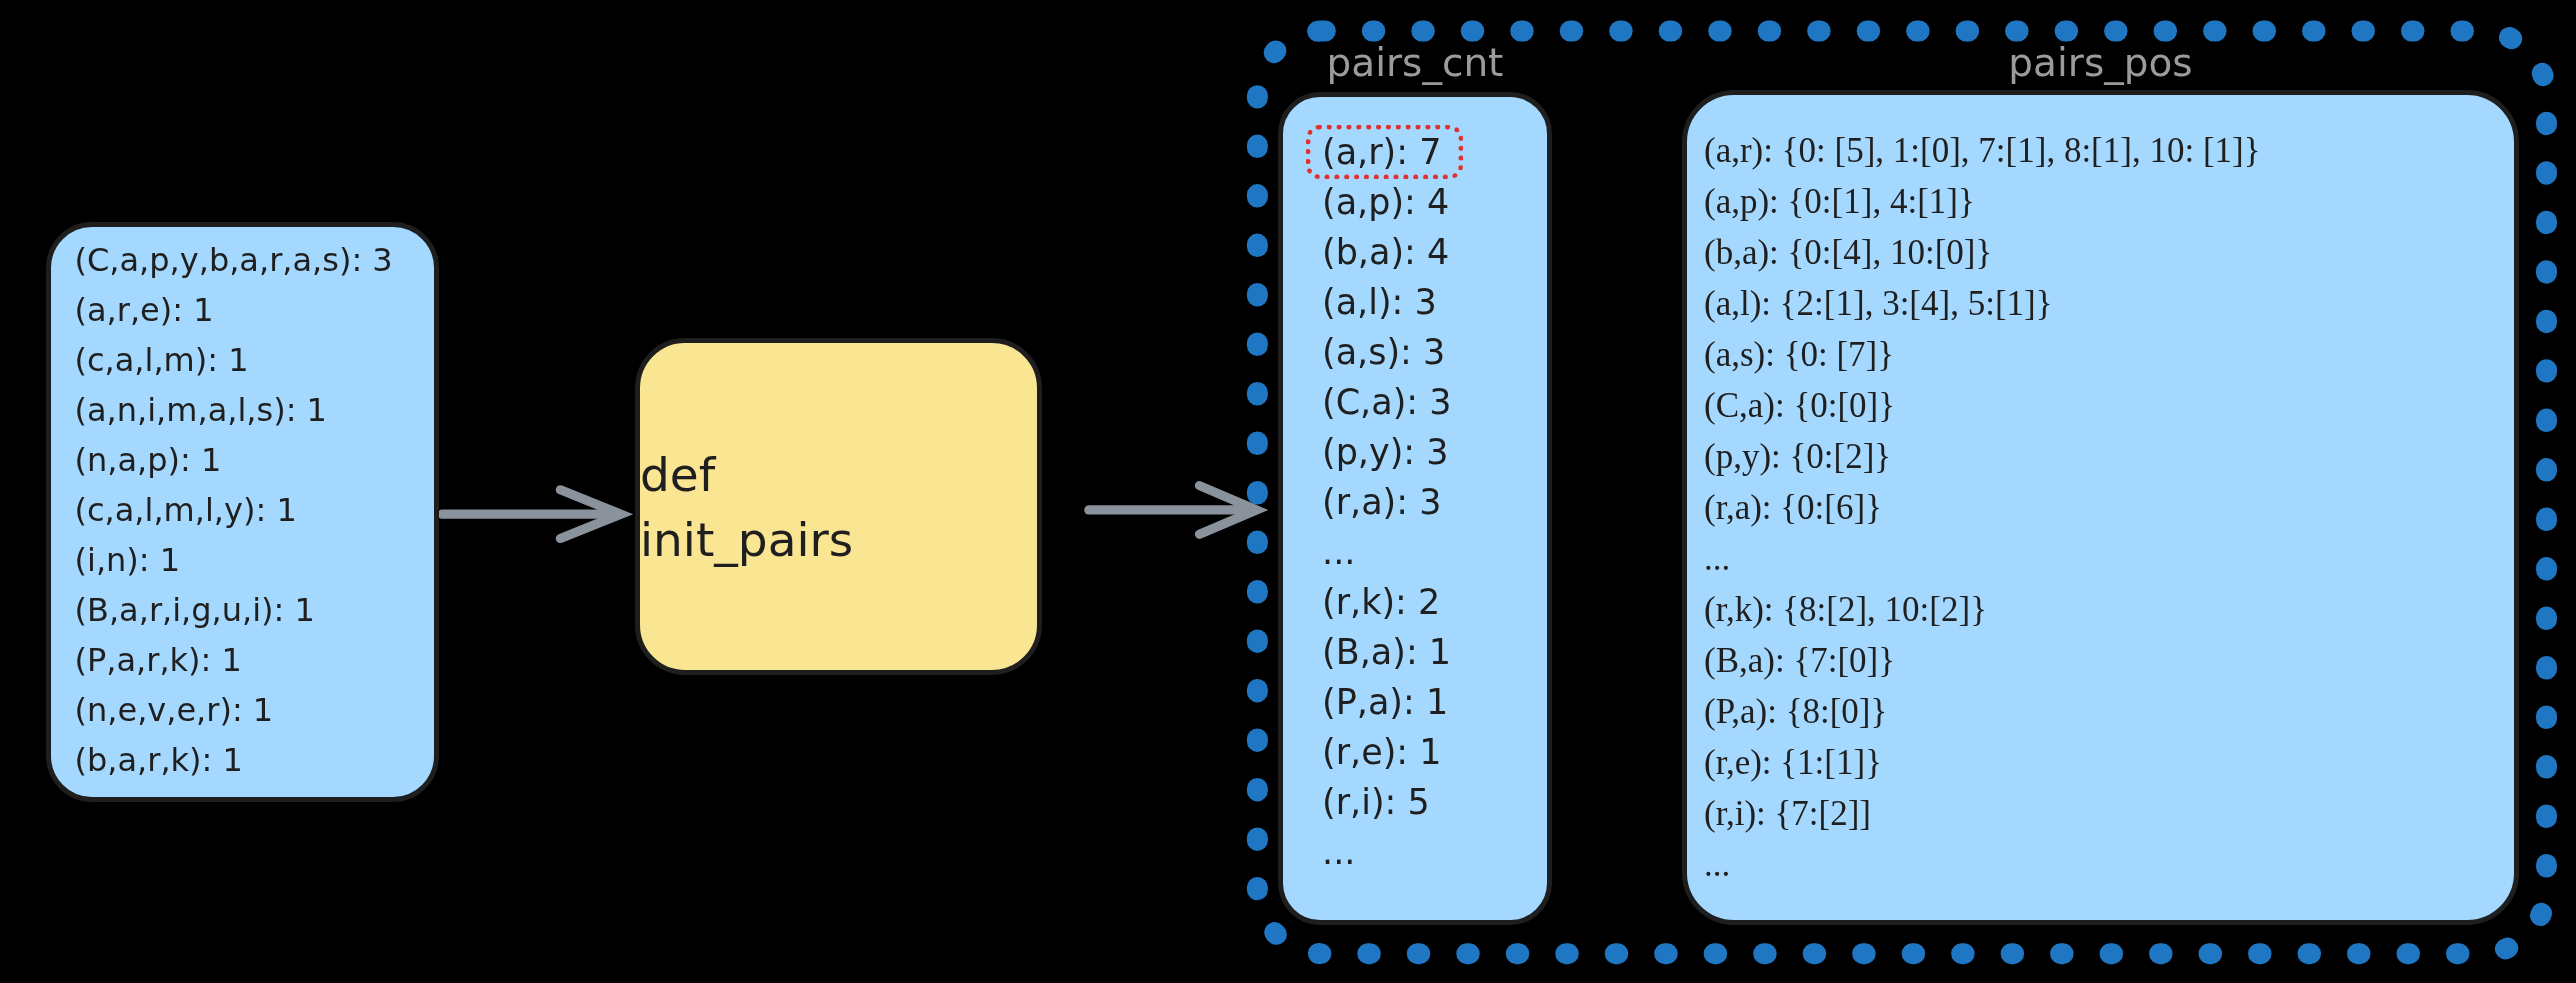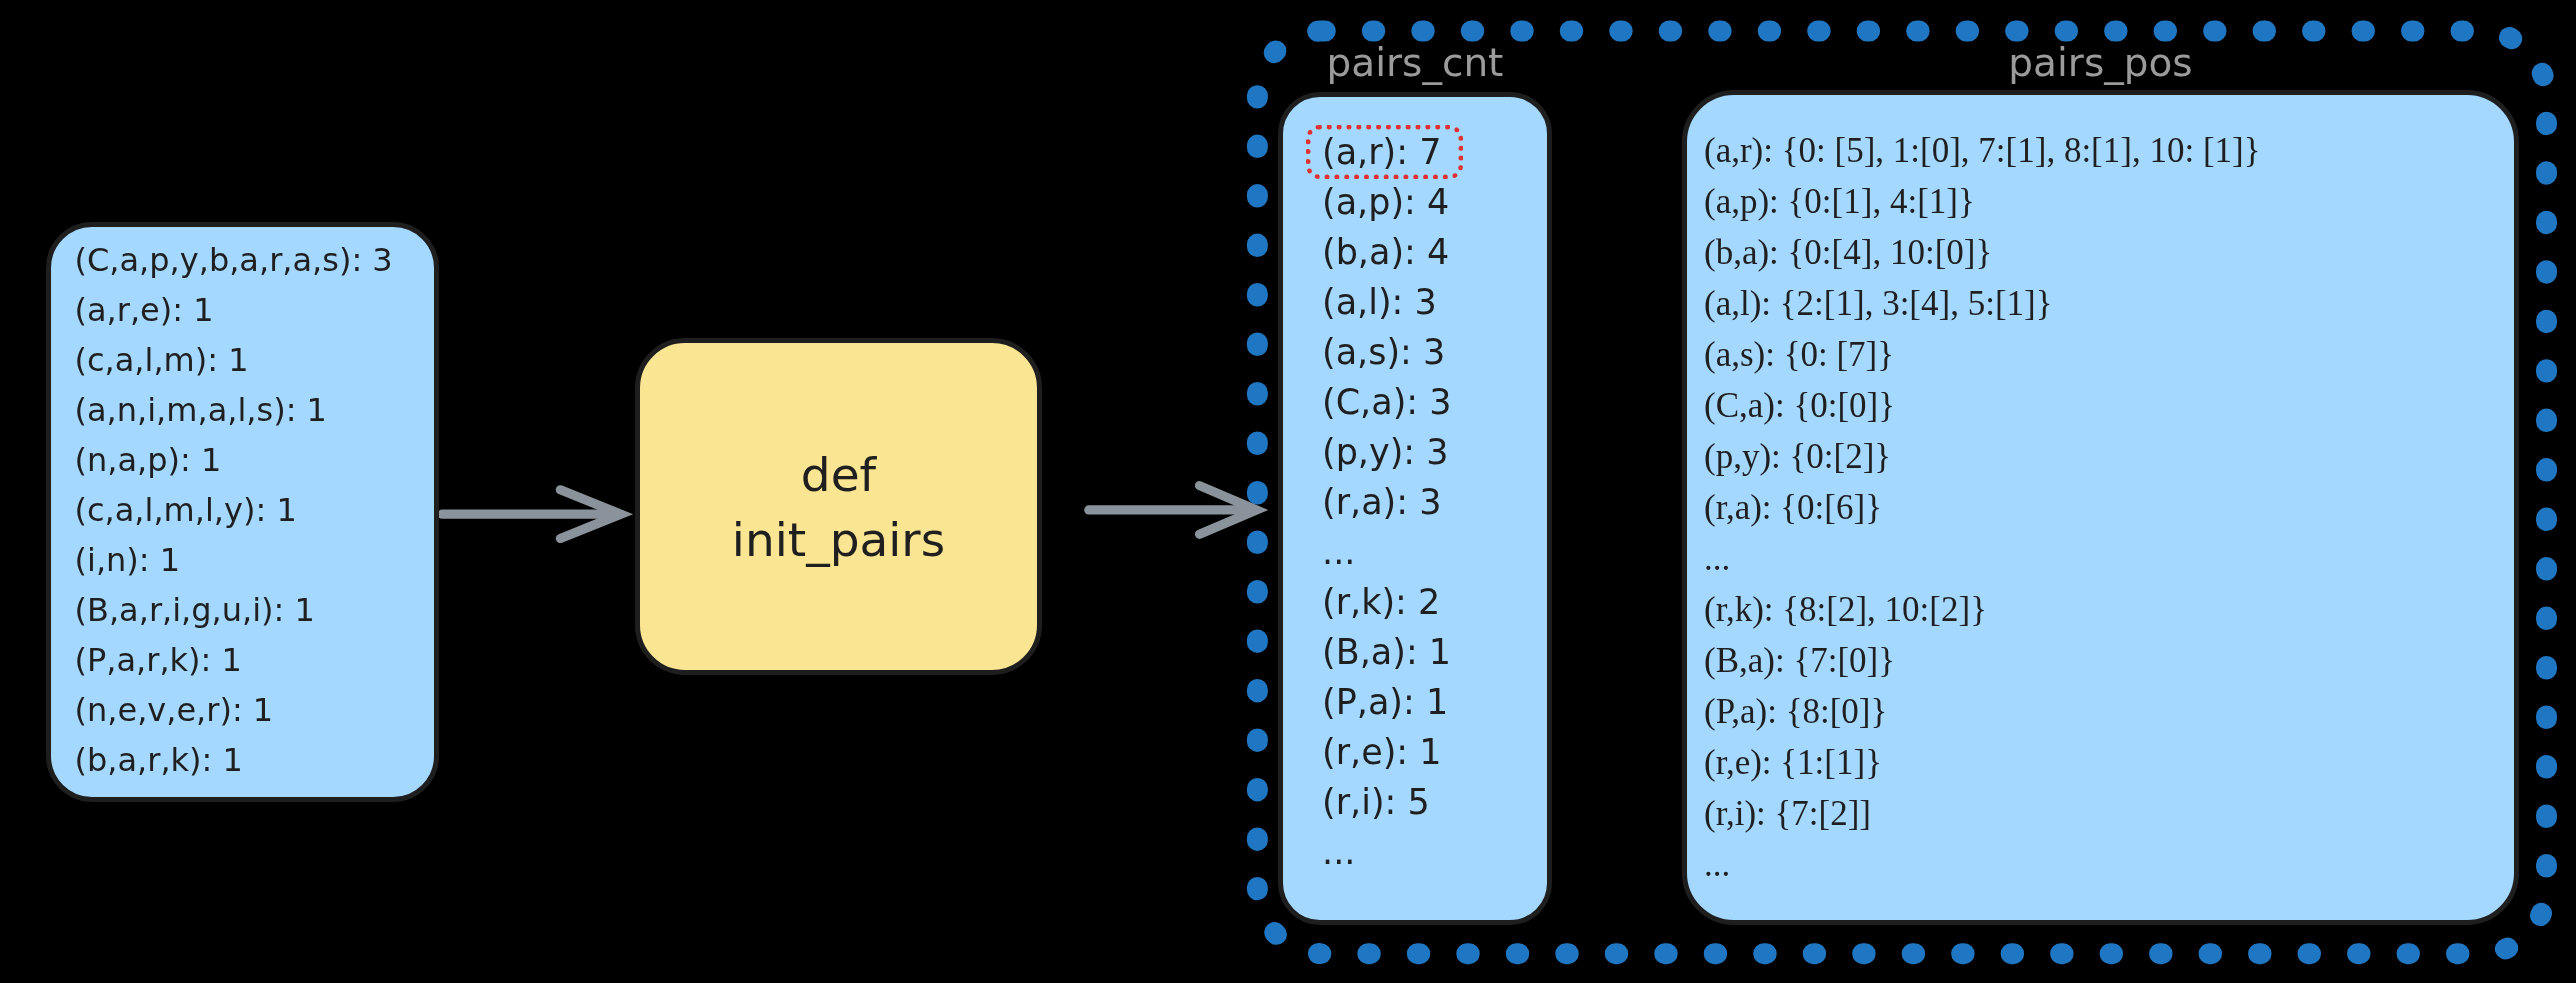--- a/index.html
+++ b/index.html
@@ -31,21 +31,21 @@
   .input-box{
     left:38px;top:222px;width:393px;height:580px;border-radius:46px;
     padding:8.4px 8.4px 0 23.5px;font-size:32px;margin-left:8px;
   }
   .input-box .row{height:50px;display:flex;align-items:center;}
 
   
   .func-box{
     left:635px;top:338px;width:407px;height:337px;border-radius:50px;
     background:var(--yellow-fill);
-    display:flex;flex-direction:column;align-items:center;justify-content:center;
+    display:flex;flex-direction:column;justify-content:center;
     font-size:47px;
   }
   .func-box .fline{height:65px;display:flex;align-items:center;}
 
   
   .hash-label{
     position:absolute;top:40px;height:44px;color:var(--label-gray);
     font-size:39px;display:flex;align-items:center;justify-content:center;
   }
   .lbl-cnt{left:1278px;width:274px;}

